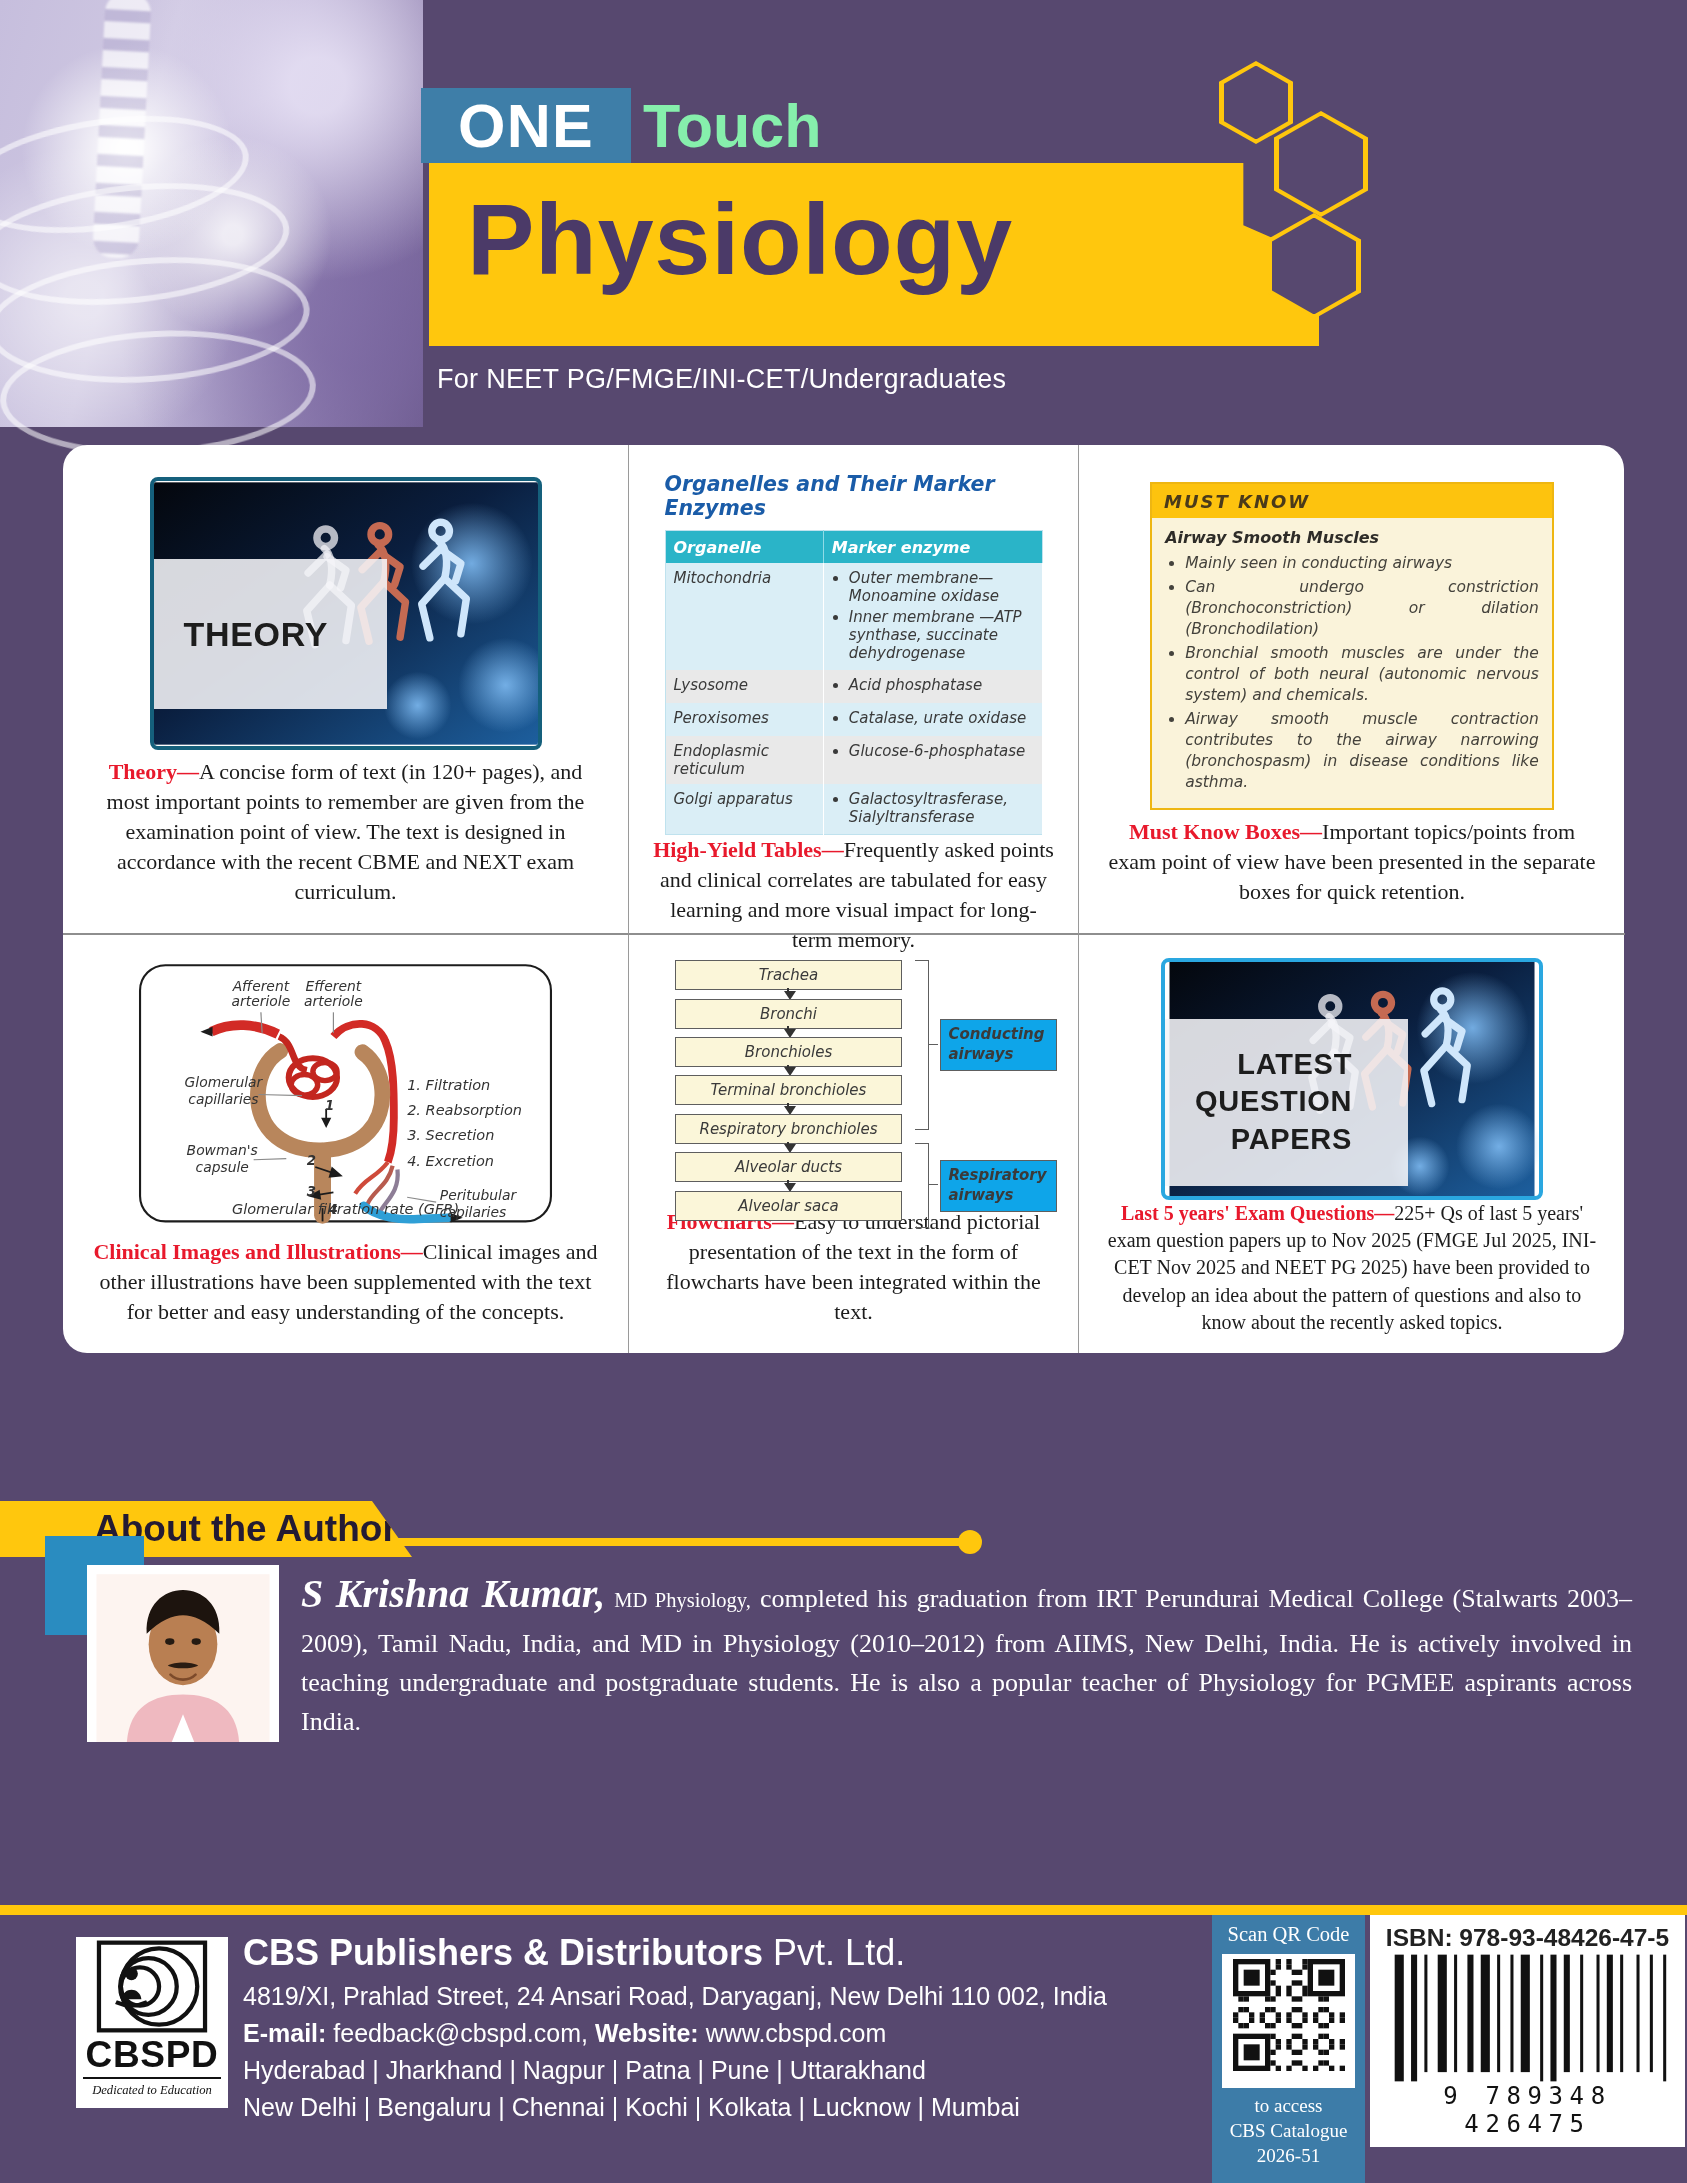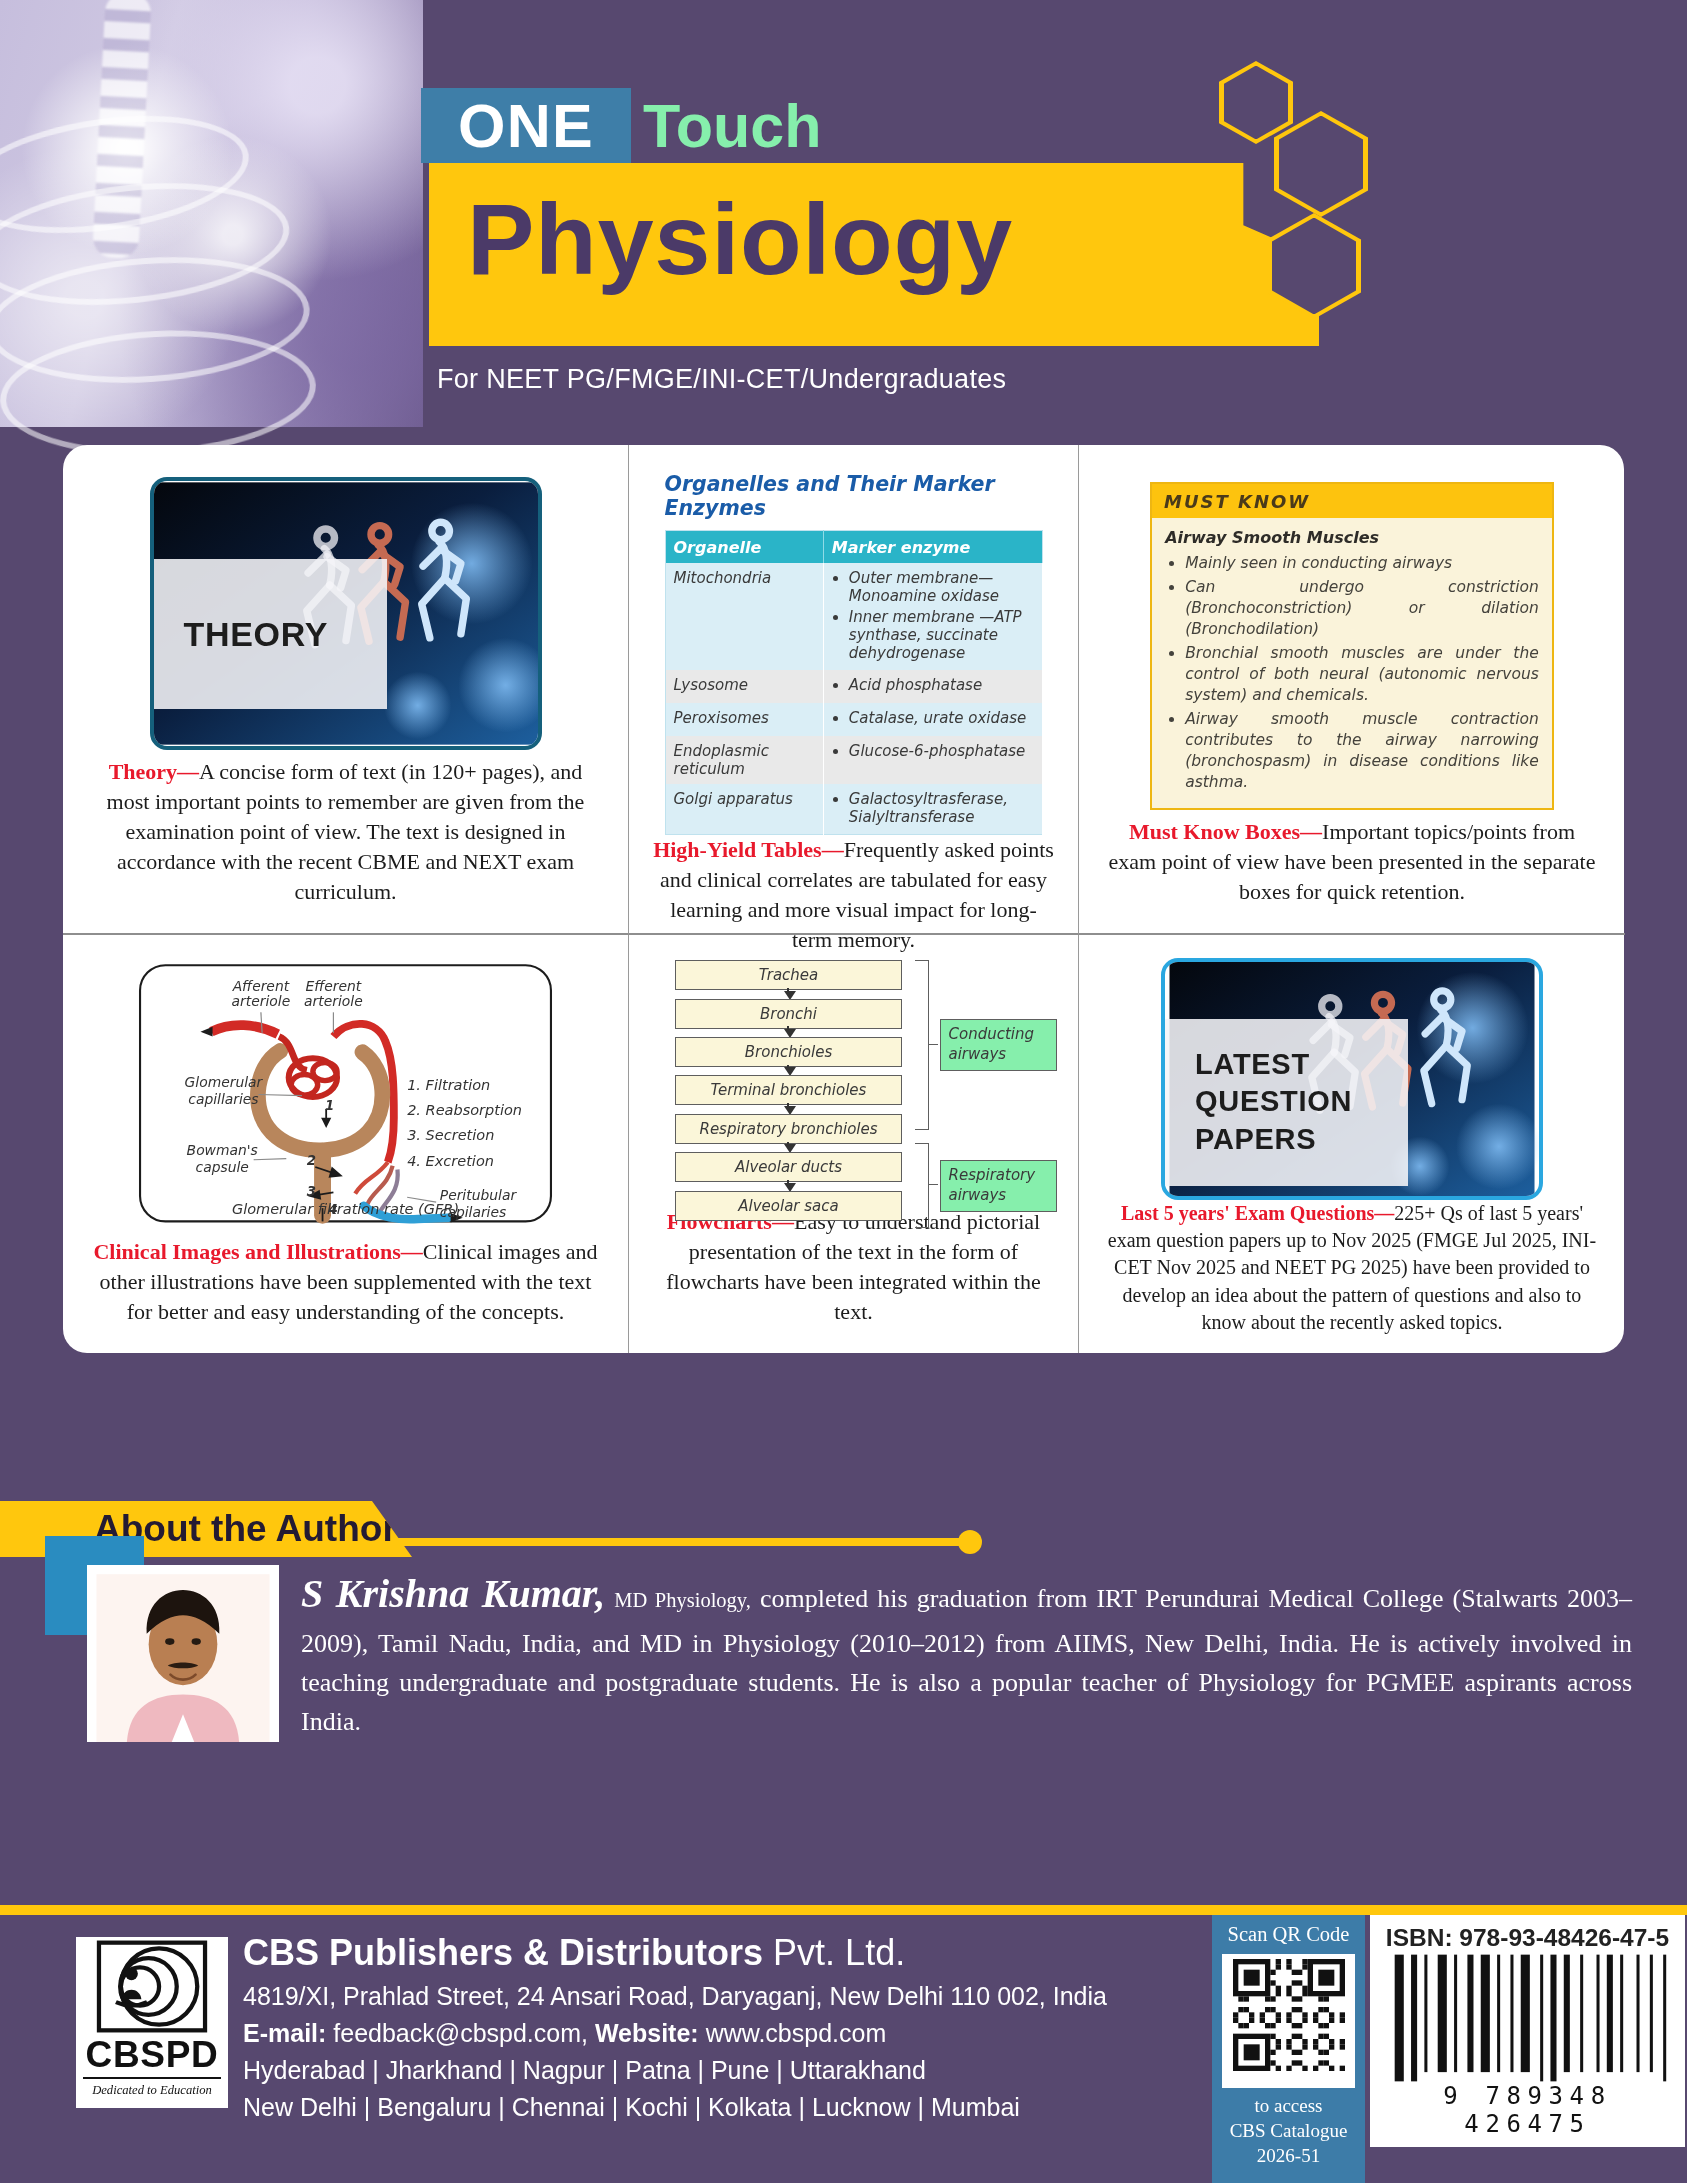--- a/index.html
+++ b/index.html
@@ -43,21 +43,21 @@
   
   .card{left:63px;top:445px;width:1561px;height:908px;background:#ffffff;border-radius:24px;
     display:grid;grid-template-columns:566px 450px 546px;grid-template-rows:490px 418px;}
   .cell{position:relative;display:flex;flex-direction:column;align-items:center;overflow:visible;}
   .bR{border-right:1.3px solid #9a9a9a;} .bB{border-bottom:2px solid #8e8e8e;}
   .caption{margin-top:auto;padding:0 24px 26.5px 24px;font-family:"Liberation Serif",serif;
     font-size:22px;line-height:1.36;color:#1c1c1c;text-align:center;}
   .lead{font-weight:bold;color:#e8192c;}
 
   
-  .panel{position:relative;border-radius:17px;overflow:hidden;}
+  .panel{position:relative;border-radius:8px;overflow:hidden;text-align:right;}
   .panel.theory{margin-top:32px;width:384px;height:265px;border:4px solid #15607c;}
   .panel.papers{margin-top:22.5px;width:374px;height:243px;border:4px solid #2aa7e0;}
   .panel svg{position:absolute;left:0;top:0;width:100%;height:100%;}
   .band{position:absolute;left:0;background:rgba(245,245,248,.88);display:flex;align-items:center;}
   .theory .band{top:78px;height:150px;width:233px;}
   .papers .band{top:57px;height:167px;width:243px;}
   .band-label{font-weight:bold;color:#1d1d1d;padding-left:30px;letter-spacing:0.7px;}
   .theory .band-label{font-size:34px;}
   .papers .band-label{font-size:29px;line-height:1.28;white-space:pre-line;}
 
@@ -90,22 +90,22 @@
   
   .flow{position:relative;width:410px;height:277px;margin-top:20px;
     font-family:"DejaVu Sans",sans-serif;font-style:italic;}
   .fbox{position:absolute;left:26.5px;width:225px;height:28px;background:#fbf6d9;border:1.3px solid #5e5e5e;
     display:flex;align-items:center;justify-content:center;font-size:15px;color:#3a3a3a;}
   .farrow{position:absolute;left:135px;width:0;height:0;border-left:6px solid transparent;
     border-right:6px solid transparent;border-top:9.3px solid #333;}
   .fstem{position:absolute;left:138px;width:2px;background:#333;}
   .bracket{position:absolute;left:266px;width:13.2px;border:1.3px solid #5e5e5e;border-left:none;}
   .tick{position:absolute;height:1.3px;background:#5e5e5e;}
-  .blabel{position:absolute;background:#86efac;border:1.3px solid #5e5e5e;font-size:15px;color:#3a3a3a;
-    padding:5.3px 8px;line-height:1.3;white-space:pre-line;}
+  .blabel{position:absolute;background:#0ea5e9;border:1.3px solid #5e5e5e;font-size:15px;color:#3a3a3a;
+    padding:5.3px 8px;line-height:1.3;white-space:pre-line;font-weight:bold;}
 
   
   .about-banner{left:0;top:1501px;width:412px;height:56px;background:#ffc70d;
     clip-path:polygon(0 0,calc(100% - 40px) 0,100% 100%,0 100%);
     display:flex;align-items:center;}
   .about-banner span{font-size:37px;font-weight:bold;color:#241b33;padding-left:94px;}
   .about-line{left:397px;top:1538px;width:568px;height:8px;background:#ffc70d;}
   .about-dot{left:958px;top:1530px;width:24px;height:24px;border-radius:50%;background:#ffc70d;}
   .sq1{left:45px;top:1536px;width:99px;height:99px;background:#2a8cc0;}
   .sq2{left:94px;top:1583px;width:91px;height:91px;background:#5cb8e4;}

